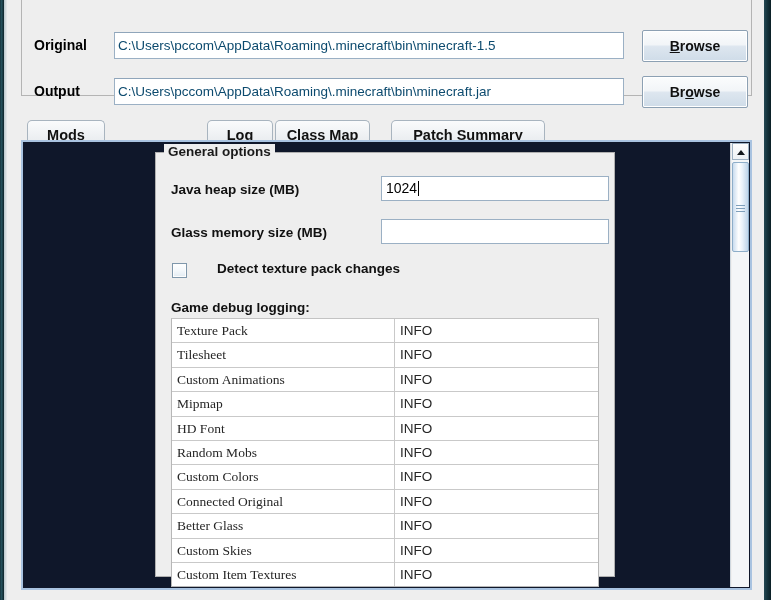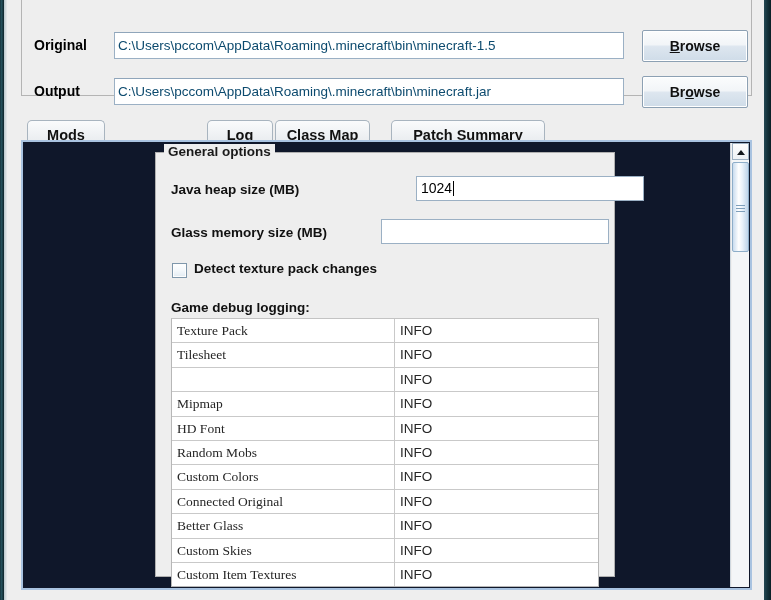--- a/index.html
+++ b/index.html
@@ -204,20 +204,21 @@
     box-sizing: border-box;
     border: 1px solid #7f97ab;
     background: linear-gradient(to bottom,#ffffff 0%,#f4f8fb 50%,#e2ebf2 100%);
     box-shadow: inset 0 0 0 1px #fdfdfd;
   }
   .checkbox-label {
     position: absolute;
     font-weight: bold;
     font-size: 13.5px;
     color: #111;
+    margin-left: 23px;
   }
 
   
   #log-table {
     position: absolute;
     left: 15px; top: 165px;
     width: 428px;
     border: 1px solid #b7b7b7;
     border-top: 1px solid #c3c3c3;
     background: #ffffff;
@@ -345,21 +346,21 @@
         </div>
       </div>
 
     <div id="tab-panel">
       <div id="panel-inner">
 
         <div id="general-group">
           <div id="general-legend">General options</div>
 
           <div class="opt-label" style="left:15px; top:29px;">Java heap size (MB)</div>
-          <div class="opt-input" style="left:225px; top:23px; width:228px; height:25px;margin-left:35px;"><span>1024</span><span class="caret"></span></div>
+          <div class="opt-input" style="left:225px; top:23px; width:228px; height:25px;"><span>1024</span><span class="caret"></span></div>
 
           <div class="opt-label" style="left:15px; top:72px;">Glass memory size (MB)</div>
           <div class="opt-input" style="left:225px; top:66px; width:228px; height:25px;"></div>
 
           <div class="checkbox-box" style="left:16px; top:110px;"></div>
           <div class="checkbox-label" style="left:38px; top:108px;">Detect texture pack changes</div>
 
           <div class="opt-label" style="left:15px; top:147px;">Game debug logging:</div>
 
           <div id="log-table">
@@ -367,20 +368,21 @@
                 <div class="log-name">Texture Pack</div>
                 <div class="log-sep"></div>
                 <div class="log-value">INFO</div>
               </div>
               <div class="log-row">
                 <div class="log-name">Tilesheet</div>
                 <div class="log-sep"></div>
                 <div class="log-value">INFO</div>
               </div>
               <div class="log-row">
+                <div class="log-name">Custom Animations</div>
                 <div class="log-sep"></div>
                 <div class="log-value">INFO</div>
               </div>
               <div class="log-row">
                 <div class="log-name">Mipmap</div>
                 <div class="log-sep"></div>
                 <div class="log-value">INFO</div>
               </div>
               <div class="log-row">
                 <div class="log-name">HD Font</div>

